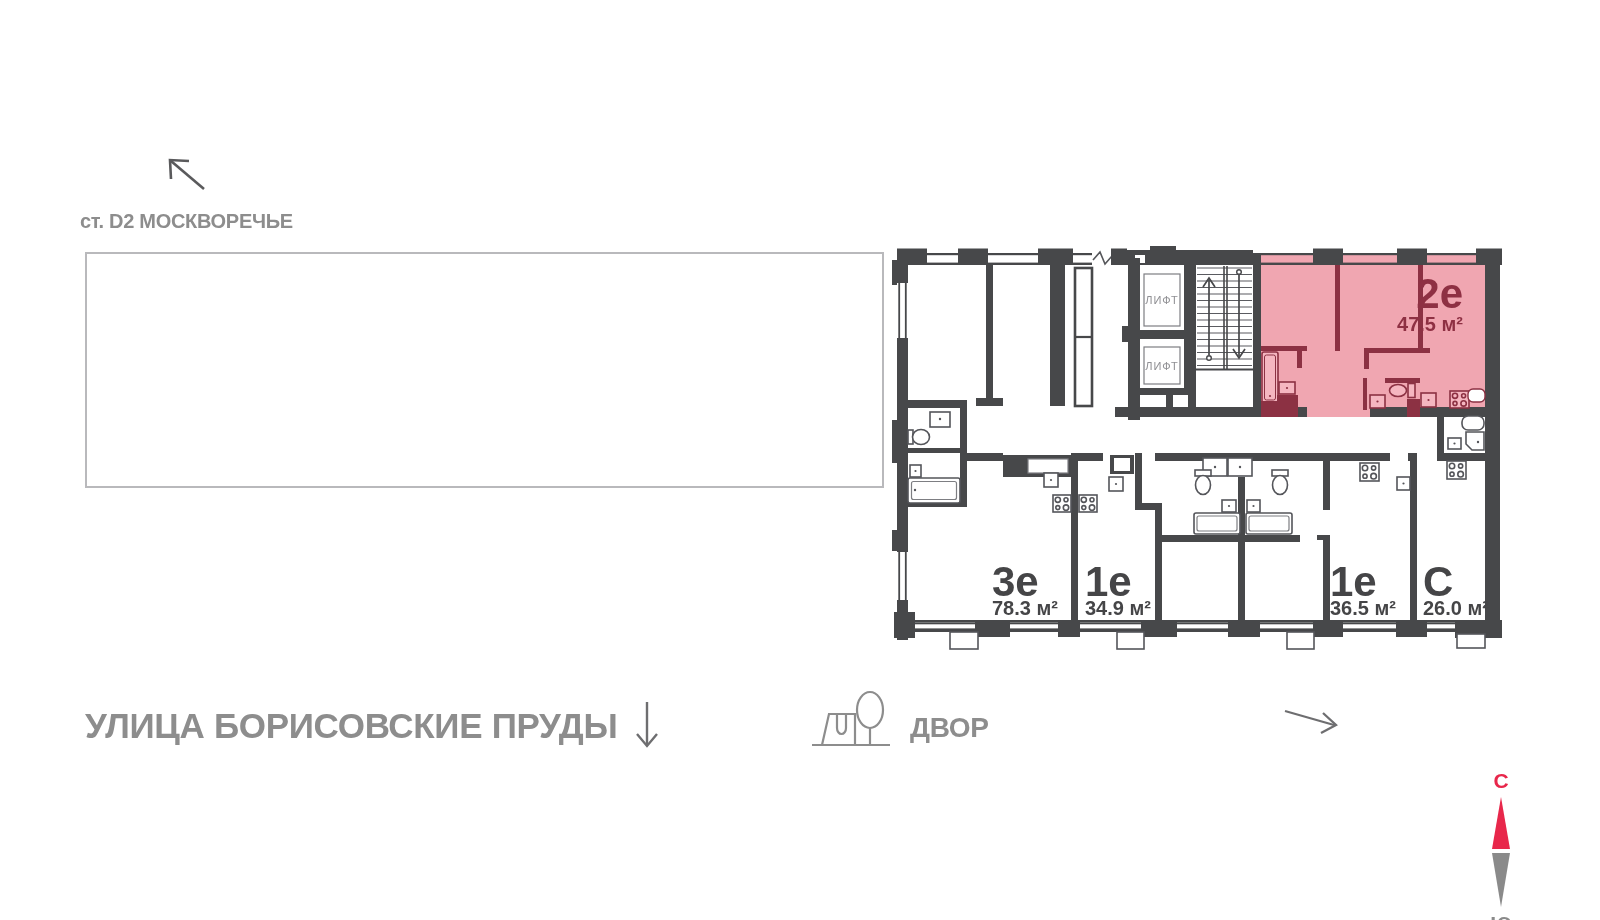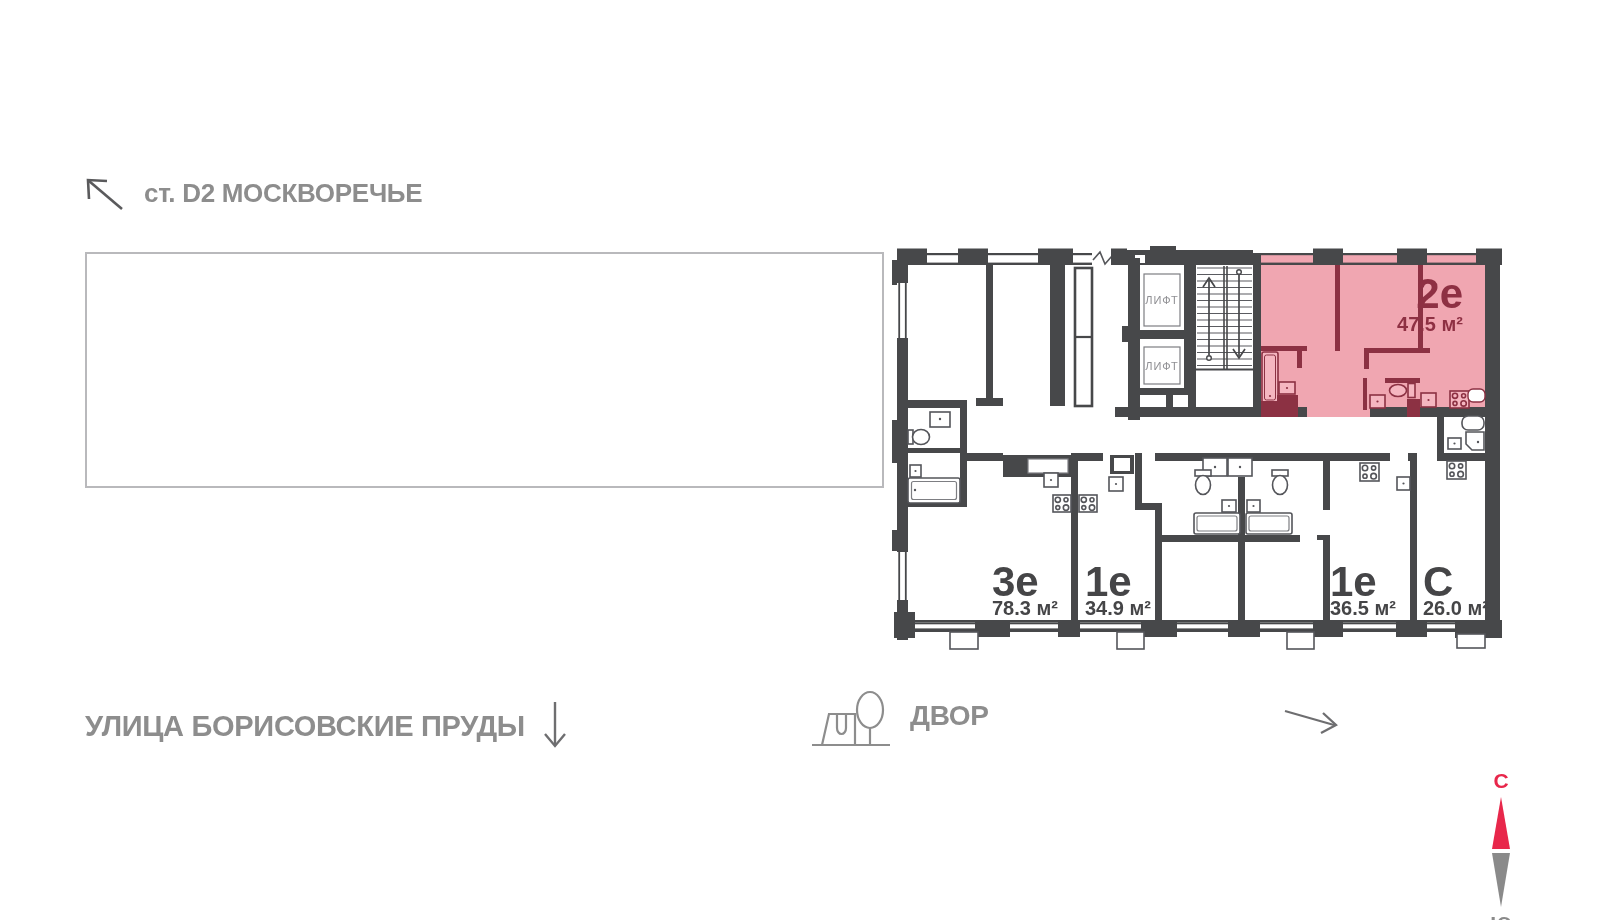--- a/index.html
+++ b/index.html
@@ -2,24 +2,24 @@
 <html><head>
 <meta charset="utf-8">
 <style>
   html,body{margin:0;padding:0;background:#fff;}
   #stage{position:relative;width:1600px;height:920px;background:#fff;overflow:hidden;
          font-family:"Liberation Sans","DejaVu Sans",sans-serif;}
   .legend{position:absolute;display:flex;align-items:center;gap:16px;color:#8d8d8d;
           font-weight:bold;white-space:nowrap;}
   .legend svg{flex:0 0 auto;display:block;}
   .lg-text{letter-spacing:-0.3px;}
-  #legend-station{left:80px;top:172px;font-size:26px;}
+  #legend-station{left:80px;top:152px;font-size:20px;flex-direction:column;}
   #legend-river{left:1192px;top:158px;font-size:27px;}
-  #legend-street{left:85px;top:700px;font-size:29px;}
-  #legend-yard{left:810px;top:688px;font-size:28px;}
+  #legend-street{left:85px;top:700px;font-size:35px;}
+  #legend-yard{left:810px;top:688px;font-size:28px;align-items:flex-end;}
   #legend-yard .lg-text{margin-bottom:6px;}
   #legend-metro{left:1283px;top:702px;font-size:28px;}
   #left-block{position:absolute;left:85px;top:252px;width:795px;height:232px;
               border:2px solid #b9b9bc;background:#fff;}
   #plan-svg{position:absolute;left:870px;top:238px;}
   #compass{position:absolute;left:1484px;top:770px;width:34px;display:flex;
            flex-direction:column;align-items:center;font-weight:bold;font-size:21px;line-height:1;}
   #compass .north{color:#e8274b;margin-bottom:4px;}
   #compass .south{color:#8a8a8a;margin-top:4px;}
   

